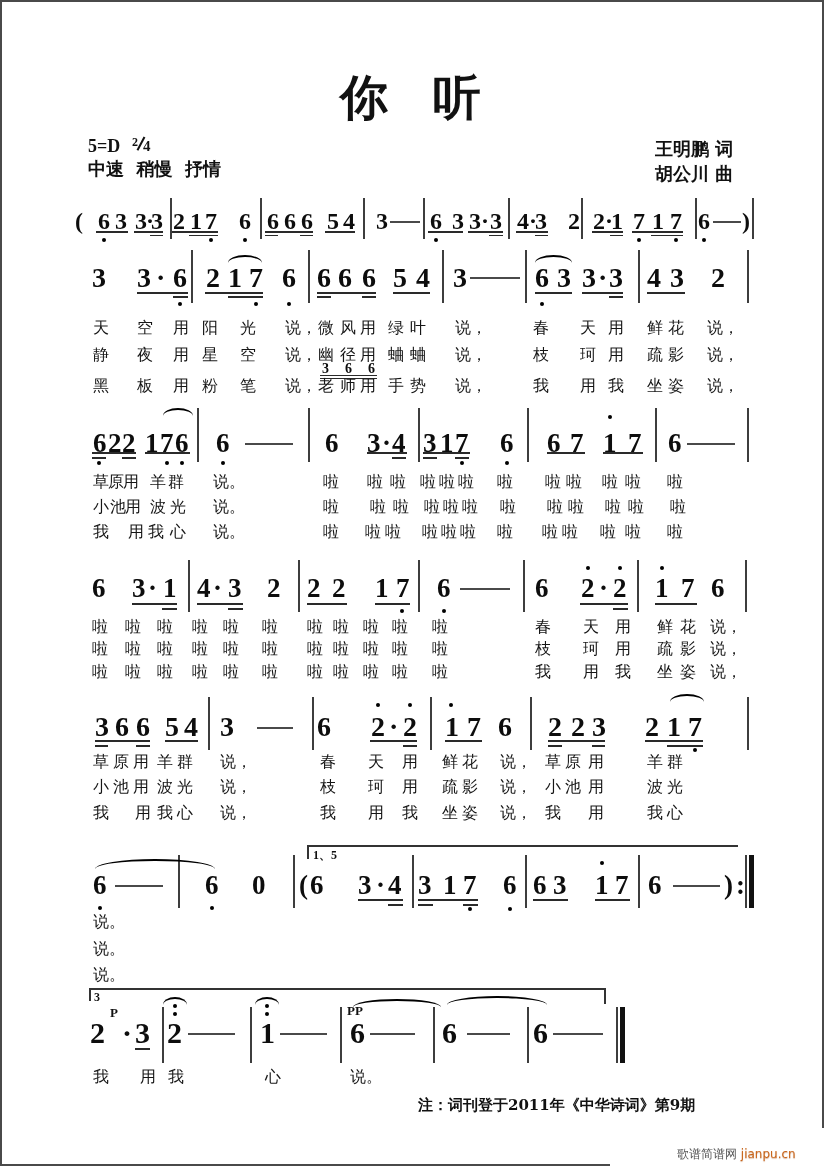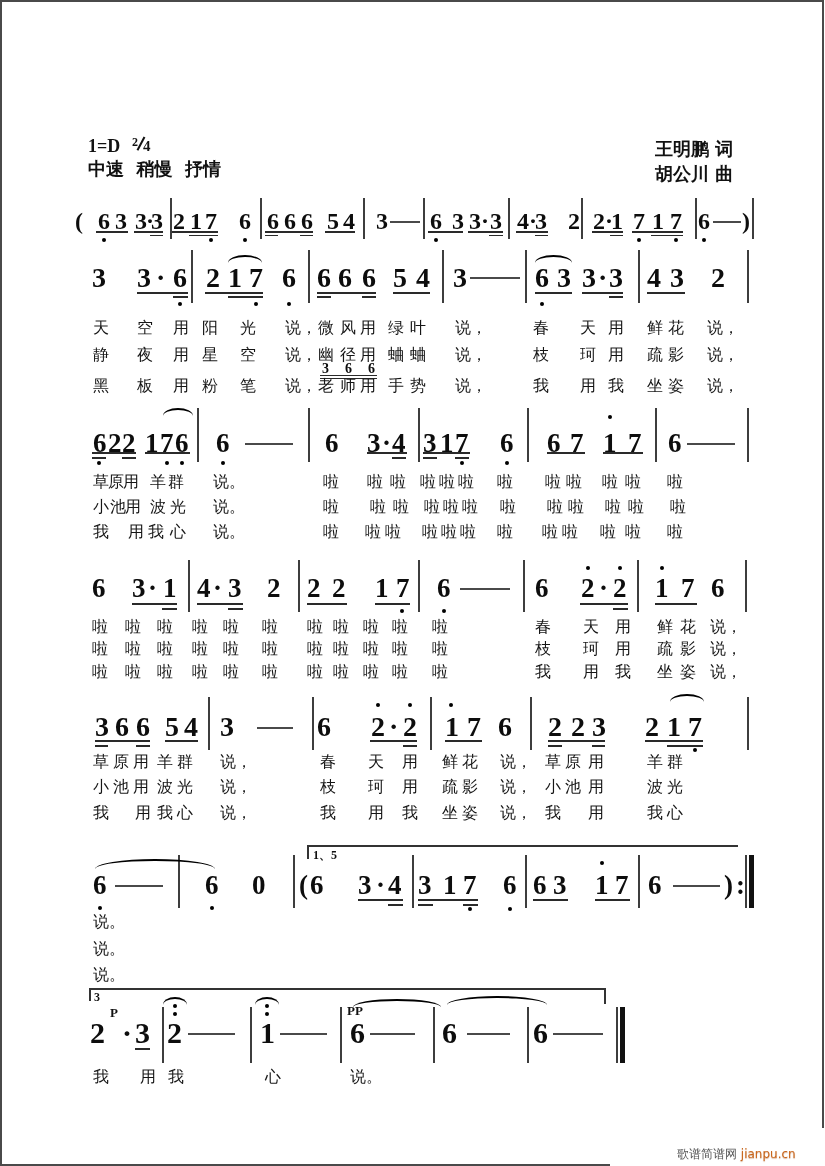--- a/index.html
+++ b/index.html
@@ -30,21 +30,22 @@
 .wm-box{position:absolute;left:610px;top:1128px;width:215px;height:38px;background:#fff}
 .wm{left:677px;top:1146px;font:12px "DejaVu Sans",sans-serif;color:#555}
 .wm-url{color:#c8651b;text-shadow:0 1px 1px #d9b49a}
 </style>
 </head>
 <body>
 
 <div class="page">
   <div class="frame"></div>
 
-  <span class="abs key">1=D</span>
+  <span class="abs title">你 听</span>
+  <span class="abs key">5=D</span>
   <span class="abs ts-num">2</span>
   <i class="ts-slash"></i>
   <span class="abs ts-den">4</span>
   <span class="abs tempo">中速  稍慢  抒情</span>
   <span class="abs credit" style="top:137px">王明鹏 词</span>
   <span class="abs credit" style="top:162px">胡公川 曲</span>
 
   <div class="nrow" style="top:209px;font-size:24px">
     <span class="n" style="left:75px">(</span>
     <span class="n" style="left:98px">6</span>
@@ -643,16 +644,17 @@
   <i class="slur" style="left:447px;top:996px;width:100px;height:9px"></i>
 
   <div class="lrow" style="top:1069px">
     <span class="s" style="left:93px">我</span>
     <span class="s" style="left:140px">用</span>
     <span class="s" style="left:168px">我</span>
     <span class="s" style="left:265px">心</span>
     <span class="s" style="left:350px">说。</span>
   </div>
 
+  <span class="abs foot">注：词刊登于2011年《中华诗词》第9期</span>
 
   <div class="wm-box"></div>
   <span class="abs wm"><span>歌谱简谱网</span> <span class="wm-url">jianpu.cn</span></span>
 </div>
 
 </body></html>

